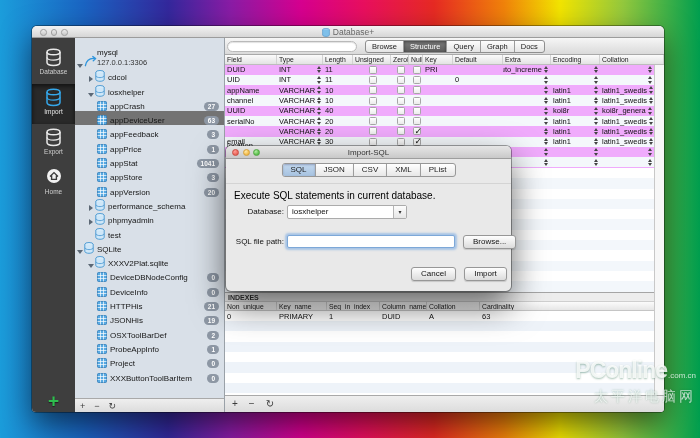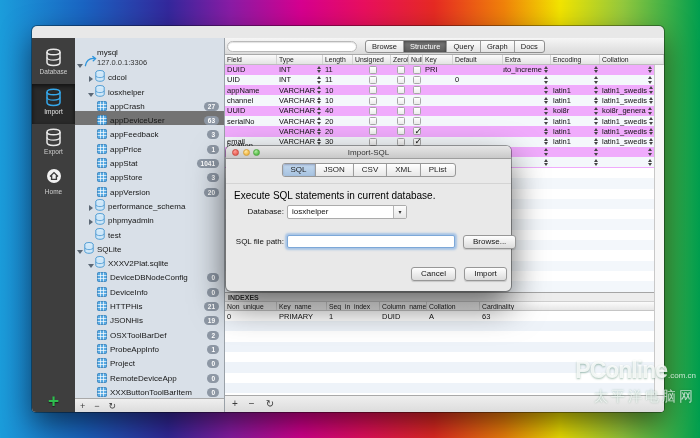--- a/index.html
+++ b/index.html
@@ -137,20 +137,34 @@
     text-shadow:0 0 2px rgba(0,90,45,.4); }
 
   svg { display:inline-block; vertical-align:middle; }
 </style>
 </head>
 <body>
 
 <div class="desktop">
 
   <div class="window">
+    <div class="titlebar">
+      <span class="lights">
+        <span class="light"></span>
+        <span class="light"></span>
+        <span class="light"></span>
+      </span>
+      <span class="title-wrap">
+        <span><svg width="8" height="9" viewBox="0 0 8 9">
+              <ellipse cx="4" cy="1.8" rx="3.4" ry="1.4" fill="#9fd0f0" stroke="#4a90c8" stroke-width="0.6"></ellipse>
+              <path d="M0.6 1.8v5.2c0 .8 1.5 1.5 3.4 1.5s3.4-.7 3.4-1.5V1.8" fill="#7fc0ea" stroke="#4a90c8" stroke-width="0.6"></path>
+            </svg></span>
+        <span>Database+</span>
+      </span>
+    </div>
     <div class="win-body">
       <div class="side-nav" id="side-nav">
         <div class="add-db">+</div>
       <div class="nav-item"><span class="nav-icon"><svg width="17" height="19" viewBox="0 0 17 19">
                 <ellipse cx="8.5" cy="4" rx="6.5" ry="2.8" fill="none" stroke="#e9e9e9" stroke-width="1.5"></ellipse>
                 <path d="M2 4v10.5c0 1.6 2.9 2.9 6.5 2.9s6.5-1.3 6.5-2.9V4" fill="none" stroke="#e9e9e9" stroke-width="1.5"></path>
                 <path d="M2 9.2c0 1.6 2.9 2.9 6.5 2.9s6.5-1.3 6.5-2.9" fill="none" stroke="#e9e9e9" stroke-width="1.1"></path>
               </svg></span><span class="nav-label">Database</span></div>
           <div class="nav-item selected"><span class="nav-icon"><svg width="17" height="19" viewBox="0 0 17 19">
                 <ellipse cx="8.5" cy="4" rx="6.5" ry="2.8" fill="none" stroke="#35a7ea" stroke-width="1.5"></ellipse>
@@ -403,30 +417,20 @@
               <span class="badge">1</span>
             </div>
             <div class="tree-item lvl2">
               <span class="ticon">
                 <svg width="10" height="10" viewBox="0 0 10 10">
                   <rect x="0.5" y="0.5" width="9" height="9" rx="1" fill="#57a9e2" stroke="#2e7cb8" stroke-width="0.8"></rect>
                   <path d="M0.5 3.5h9M0.5 6.5h9M3.5 0.5v9M6.5 0.5v9" stroke="#fff" stroke-width="0.7"></path>
                 </svg>
               </span>
               <span class="tlabel">Project</span>
-              <span class="badge">0</span>
-            </div>
-            <div class="tree-item lvl2">
-              <span class="ticon">
-                <svg width="10" height="10" viewBox="0 0 10 10">
-                  <rect x="0.5" y="0.5" width="9" height="9" rx="1" fill="#57a9e2" stroke="#2e7cb8" stroke-width="0.8"></rect>
-                  <path d="M0.5 3.5h9M0.5 6.5h9M3.5 0.5v9M6.5 0.5v9" stroke="#fff" stroke-width="0.7"></path>
-                </svg>
-              </span>
-              <span class="tlabel">RemoteDeviceApp</span>
               <span class="badge">0</span>
             </div>
             <div class="tree-item lvl2">
               <span class="ticon">
                 <svg width="10" height="10" viewBox="0 0 10 10">
                   <rect x="0.5" y="0.5" width="9" height="9" rx="1" fill="#57a9e2" stroke="#2e7cb8" stroke-width="0.8"></rect>
                   <path d="M0.5 3.5h9M0.5 6.5h9M3.5 0.5v9M6.5 0.5v9" stroke="#fff" stroke-width="0.7"></path>
                 </svg>
               </span>
               <span class="tlabel">XXXButtonToolBarItem</span>

